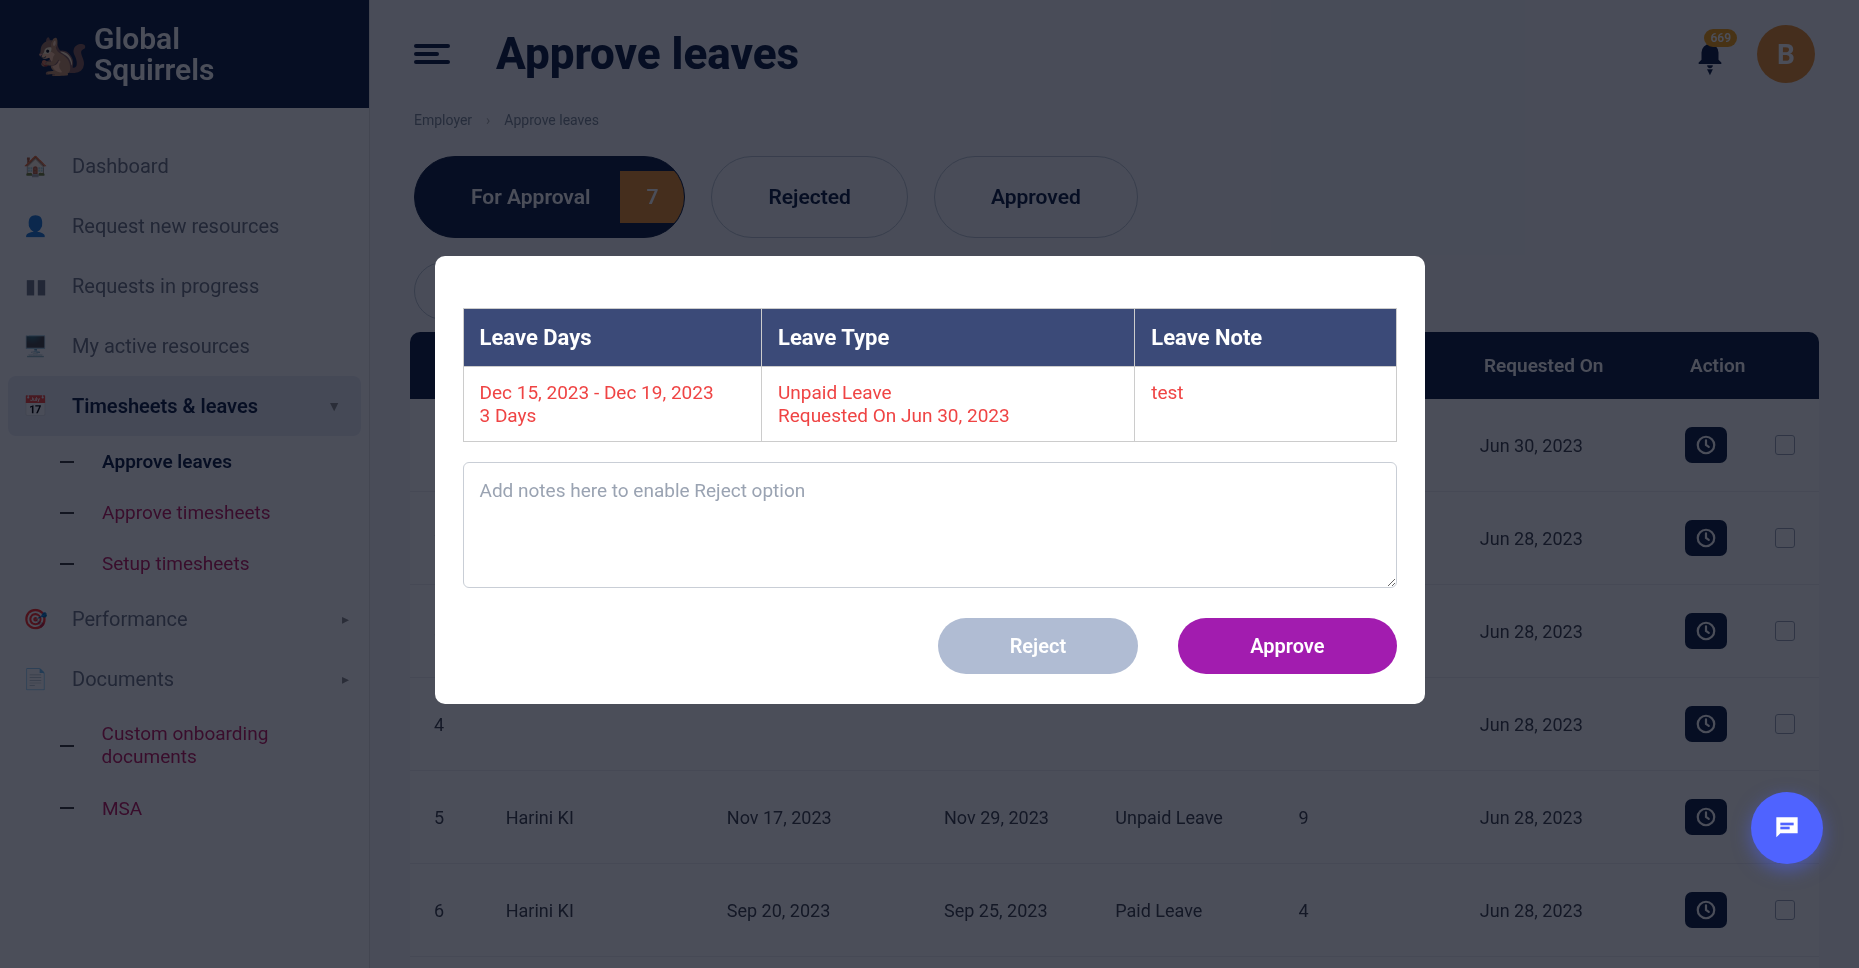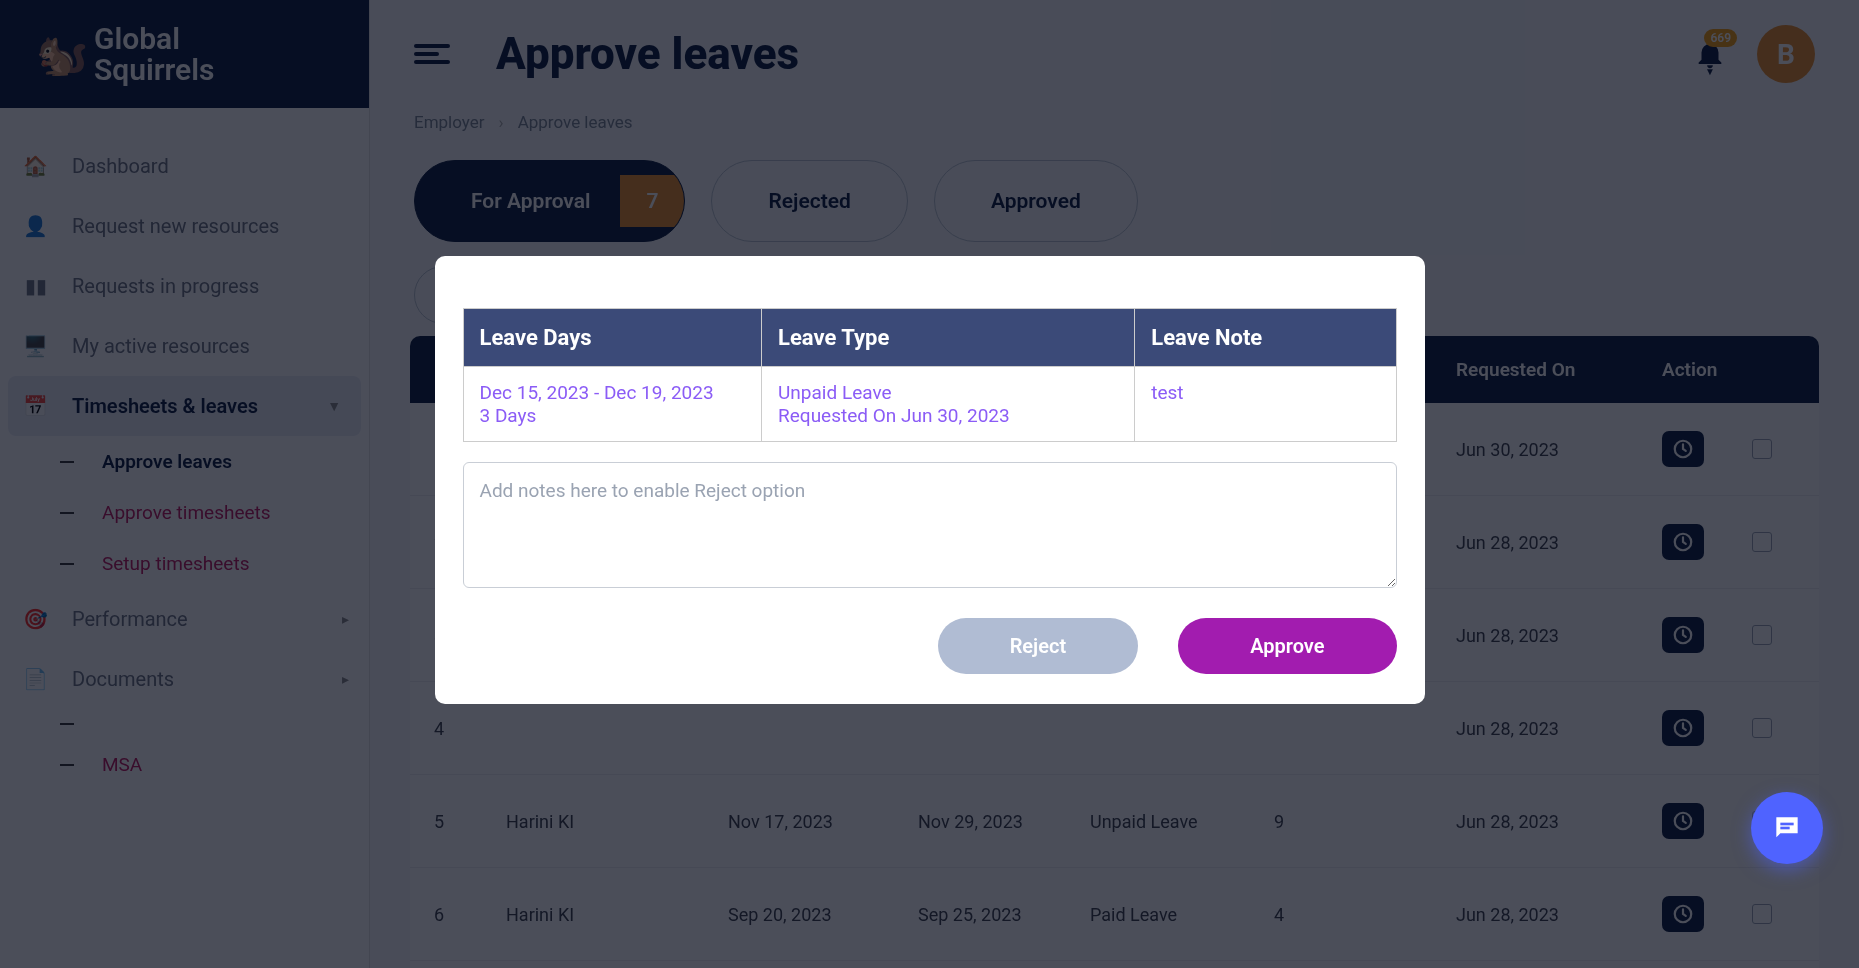--- a/index.html
+++ b/index.html
@@ -25,52 +25,52 @@
 .topbar { height: 108px; display: flex; align-items: center; padding: 0 44px; }
 .hamburger { width: 36px; margin-right: 46px; cursor: pointer; }
 .hamburger div { height: 4px; background: #0a1b3d; border-radius: 2px; margin: 4px 0; }
 .hamburger div:nth-child(2){ width: 70%; }
 .page-title { font-size: 44px; font-weight: 800; color: #0a1b3d; }
 .top-right { margin-left: auto; display: flex; align-items: center; gap: 30px; }
 .bell { position: relative; }
 .bell-badge { position: absolute; top: -8px; right: -10px; background: #f59e0b; color: #fff; font-size: 12px; padding: 2px 6px; border-radius: 10px; font-weight: 600; }
 .avatar { width: 58px; height: 58px; background: #e88c28; color: #fff; border-radius: 50%; display: flex; align-items: center; justify-content: center; font-size: 28px; font-weight: 700; }
 
-.crumbs { padding: 4px 44px 14px; color: #7b8794; font-size: 17px; display: flex; align-items: center; gap: 14px; }
+.crumbs { padding: 4px 44px 14px; color: #7b8794; font-size: 14px; display: flex; align-items: center; gap: 14px; }
 .crumbs .sep { color: #aaa; }
 
 .pills { padding: 14px 44px; display: flex; gap: 26px; }
 .pill { border: 1.5px solid #b9c3d0; border-radius: 999px; padding: 14px 56px; font-size: 21px; font-weight: 600; color: #0a1b3d; cursor: pointer; display: flex; align-items: center; }
 .pill.active { background: #0a1b3d; color: #fff; border-color: #0a1b3d; padding-right: 0; overflow: hidden; }
 .pill .count { background: #e88c28; color: #fff; padding: 14px 26px; margin-left: 30px; margin-right: 0; }
 
 .content { padding: 0 40px; }
 .table-wrap { background: #fff; border-radius: 10px; overflow: hidden; margin-top: 12px; }
 .thead { background: #0a1b3d; color: #fff; display: flex; padding: 22px 24px; font-size: 19px; font-weight: 600; }
 .trow { display: flex; padding: 28px 24px; border-bottom: 1px solid #ecedf0; font-size: 18px; color: #3a3f4a; align-items: center; }
 .c-no { width: 72px; }
 .c-name { width: 222px; }
 .c-from { width: 190px; }
-.c-to { width: 172px; }
+.c-to { width: 172px; margin-left: 28px; }
 .c-type { width: 184px; }
 .c-days { width: 182px; }
 .c-req { width: 206px; }
 .c-act { flex: 1; display: flex; align-items: center; gap: 48px; }
 .clock-btn { width: 42px; height: 36px; background: #0a1b3d; border-radius: 7px; display: flex; align-items: center; justify-content: center; color: #fff; cursor: pointer; }
 .chk { width: 20px; height: 20px; border: 1.6px solid #9aa3b2; border-radius: 3px; cursor: pointer; }
 
 
 .overlay { position: absolute; inset: 0; background: rgba(5,10,25,0.72); display: flex; align-items: flex-start; justify-content: center; }
 .modal { background: #fff; border-radius: 10px; width: 990px; margin-top: 256px; padding: 30px 28px 30px; }
 .modal-title-row { display: flex; align-items: center; }
 .modal-title { font-size: 28px; font-weight: 800; color: #1e3a5f; }
 .modal-close { margin-left: auto; font-size: 30px; color: #1e3a5f; cursor: pointer; font-weight: 400; }
 .modal-table { width: 100%; border-collapse: collapse; margin-top: 22px; }
 .modal-table th { background: #3b4a78; color: #fff; font-size: 22px; font-weight: 700; text-align: left; padding: 16px 16px; border: 1px solid #ccc; }
-.modal-table td { border: 1px solid #ccc; padding: 14px 16px; font-size: 19px; color: #8b5cf6; vertical-align: top; }
+.modal-table td { border: 1px solid #ccc; padding: 14px 16px; font-size: 19px; color: #ef4444; vertical-align: top; }
 .modal-notes { width: 100%; border: 1px solid #c9ced6; border-radius: 6px; padding: 16px; font-size: 19px; margin-top: 20px; height: 126px; resize: vertical; font-family: inherit; color: #333; }
 .modal-notes::placeholder { color: #9aa3b2; }
 .modal-actions { display: flex; justify-content: flex-end; gap: 40px; margin-top: 26px; }
 .btn { border: none; border-radius: 999px; padding: 16px 72px; font-size: 20px; font-weight: 600; cursor: pointer; }
 .btn-reject { background: #b0bcd3; color: #fff; }
 .btn-approve { background: #a21caf; color: #fff; }
 
 .chat-fab { position: absolute; right: 36px; bottom: 104px; width: 72px; height: 72px; border-radius: 50%; background: #4f63ff; color: #fff; display: flex; align-items: center; justify-content: center; cursor: pointer; box-shadow: 0 6px 18px rgba(79,99,255,0.5); }
 
 .secondary-pill { border:1.5px solid #b9c3d0; border-radius: 999px; width: 320px; height: 58px; margin: 10px 44px 0; }
@@ -129,20 +129,21 @@
       <span class="chev">▸</span>
     </div>
     <div class="nav-item">
       <span class="nav-icon">📄</span>
       <span>Documents</span>
       <span class="chev">▸</span>
     </div>
     <div class="nav-sub">
       <div class="nav-sub-item">
         <span class="dash"></span>
+        <span style="line-height:1.2;">Custom onboarding documents</span>
       </div>
       <div class="nav-sub-item">
         <span class="dash"></span>
         <span>MSA</span>
       </div>
     </div>
   </div>
 </div>
 
 <div class="main">

